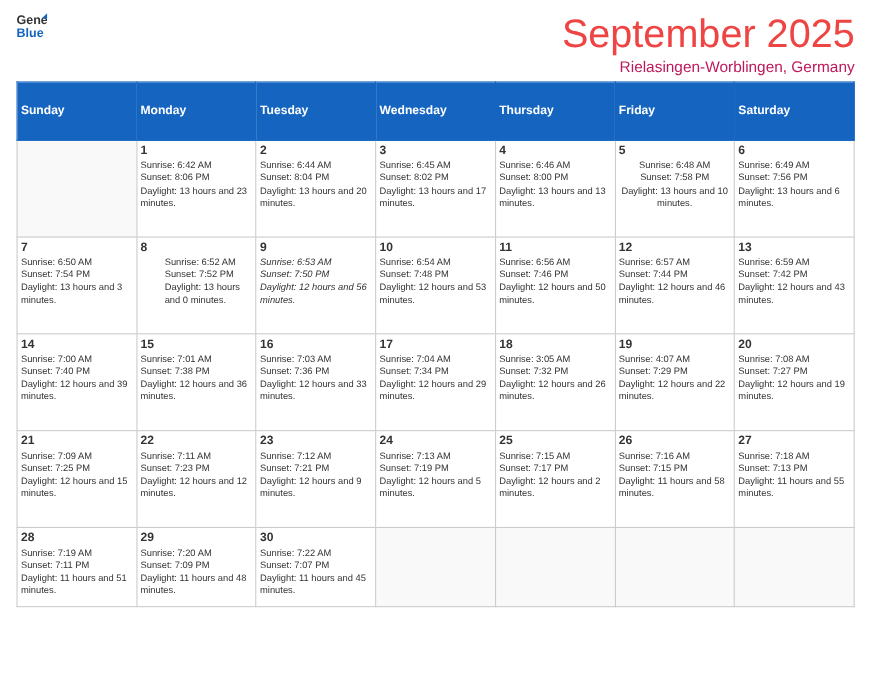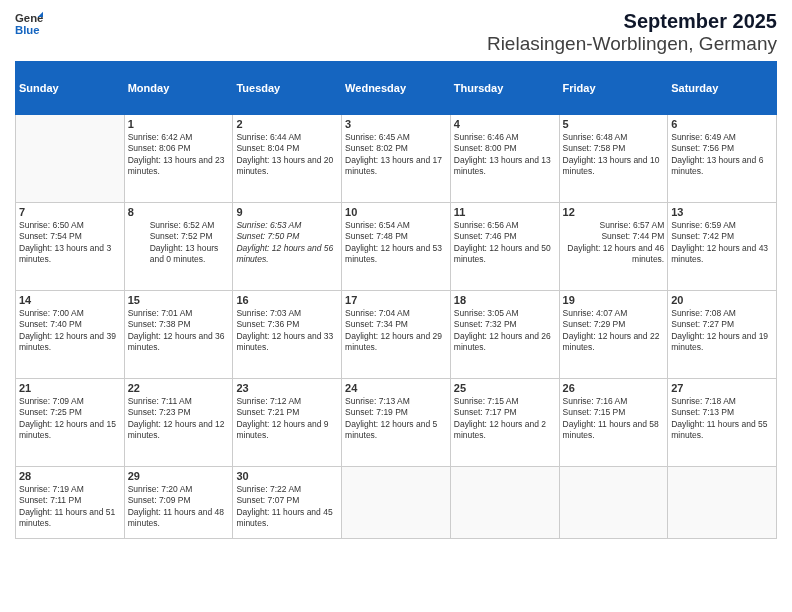--- a/index.html
+++ b/index.html
@@ -27,27 +27,27 @@
       gap: 4px;
     }
     .logo-icon {
       width: 28px;
       height: 28px;
     }
     .title-block {
       text-align: right;
     }
     .month-title {
-      font-size: 20px;
-      color: #0f172a;
-      font-weight: bold;
+      font-size: 36px;
+      color: #ef4444;
+      font-weight: normal;
     }
     .subtitle {
-      font-size: 19px;
-      color: #404040;
+      font-size: 14px;
+      color: #be185d;
     }
     table {
       width: 100%;
       border-collapse: collapse;
       table-layout: fixed;
     }
     thead th {
       background-color: #1565c0;
       color: #fff;
       font-size: 11px;
@@ -134,21 +134,21 @@
 Daylight: 13 hours and 17 minutes.</div>
           </td>
           <td>
             <span class="day-num">4</span>
             <div class="cell-text" style="white-space: pre-line;">Sunrise: 6:46 AM
 Sunset: 8:00 PM
 Daylight: 13 hours and 13 minutes.</div>
           </td>
           <td>
             <span class="day-num">5</span>
-            <div class="cell-text" style="white-space: pre-line;">Sunrise: 6:48 AM
+            <div class="cell-text" style="white-space: pre-line; text-align: center;">Sunrise: 6:48 AM
 Sunset: 7:58 PM
 Daylight: 13 hours and 10 minutes.</div>
           </td>
           <td>
             <span class="day-num">6</span>
             <div class="cell-text" style="white-space: pre-line;">Sunrise: 6:49 AM
 Sunset: 7:56 PM
 Daylight: 13 hours and 6 minutes.</div>
           </td>
         </tr>
@@ -178,21 +178,21 @@
 Daylight: 12 hours and 53 minutes.</div>
           </td>
           <td>
             <span class="day-num">11</span>
             <div class="cell-text" style="white-space: pre-line;">Sunrise: 6:56 AM
 Sunset: 7:46 PM
 Daylight: 12 hours and 50 minutes.</div>
           </td>
           <td>
             <span class="day-num">12</span>
-            <div class="cell-text" style="white-space: pre-line; text-align: right;">Sunrise: 6:57 AM
+            <div class="cell-text" style="white-space: pre-line;">Sunrise: 6:57 AM
 Sunset: 7:44 PM
 Daylight: 12 hours and 46 minutes.</div>
           </td>
           <td>
             <span class="day-num">13</span>
             <div class="cell-text" style="white-space: pre-line;">Sunrise: 6:59 AM
 Sunset: 7:42 PM
 Daylight: 12 hours and 43 minutes.</div>
           </td>
         </tr>

